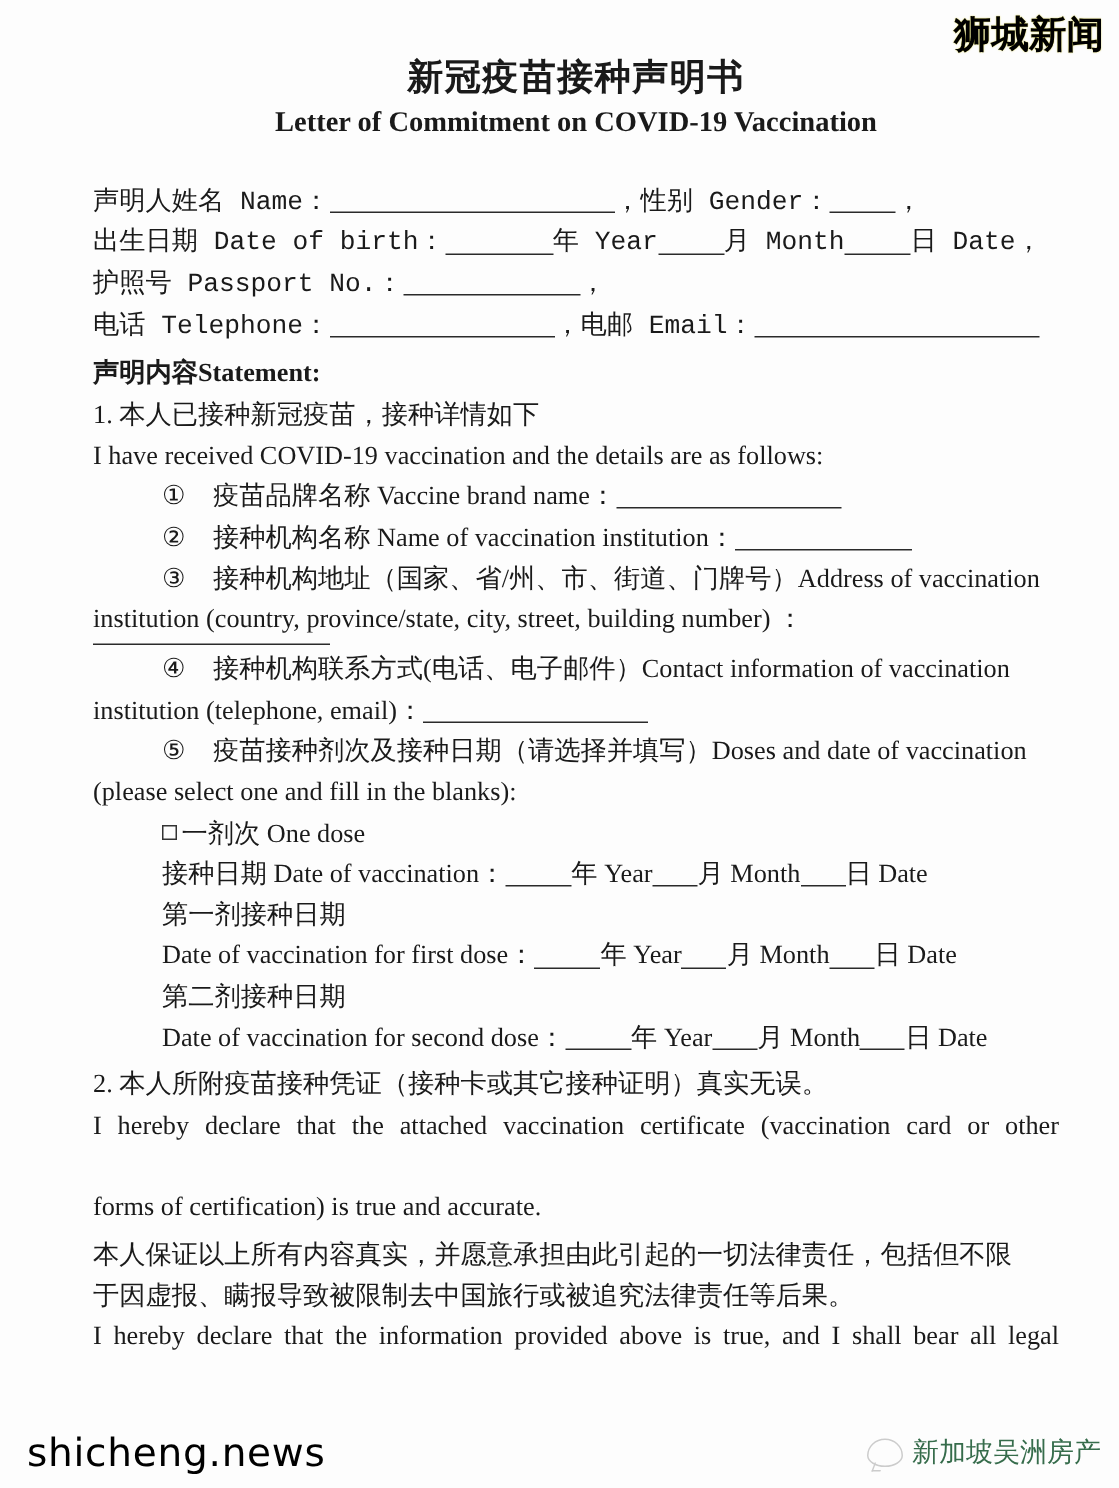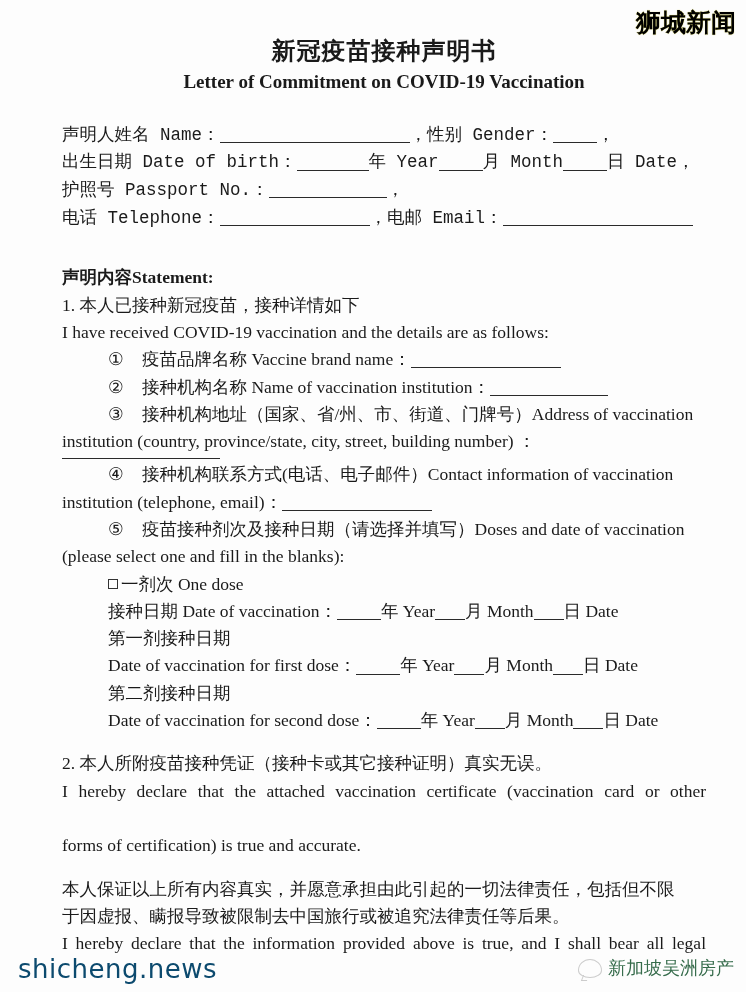--- a/index.html
+++ b/index.html
@@ -36,21 +36,21 @@
     text-shadow: 0 0 1px rgba(200,190,0,.8);
     line-height: 1;
     white-space: nowrap;
   }
   .wm-bottom-left {
     position: absolute;
     left: 18px;
     bottom: 10px;
     font-family: "DejaVu Sans", sans-serif;
     font-size: 26px;
-    color: #0c4a6e;
+    color: #000000;
     font-weight: 500;
     letter-spacing: .5px;
     line-height: 1;
     white-space: nowrap;
   }
   .wm-bottom-right {
     position: absolute;
     right: 12px;
     bottom: 12px;
     display: flex;
@@ -108,21 +108,21 @@
   }
 
   .fields {
     margin-top: 28px;
     font-size: 17.5px;
     line-height: 1.58;
   }
   .fields .row { white-space: nowrap; font-family: Liberation Mono, monospace; }
 
   .section {
-    margin-top: 32px;
+    margin-top: 3px;
     font-size: 17.5px;
     line-height: 1.56;
   }
   .bold { font-weight: bold; }
 
   .item {
     margin-left: 46px;
     text-indent: 0;
   }
   .item .num { display: inline-block; min-width: 34px; }
@@ -152,21 +152,21 @@
 
   .standalone-rule {
     display: block;
     width: 158px;
     border-bottom: 1.3px solid #2a2a2a;
     height: 1px;
     margin: 2px 0 2px 0;
   }
 
   .para {
-    margin-top: 16px;
+    margin-top: 4px;
     font-size: 17.5px;
     line-height: 1.56;
     text-align: justify;
   }
 
   .checkline { margin-left: 46px; }
   .cbox {
     display: inline-block;
     width: 8px;
     height: 8px;

